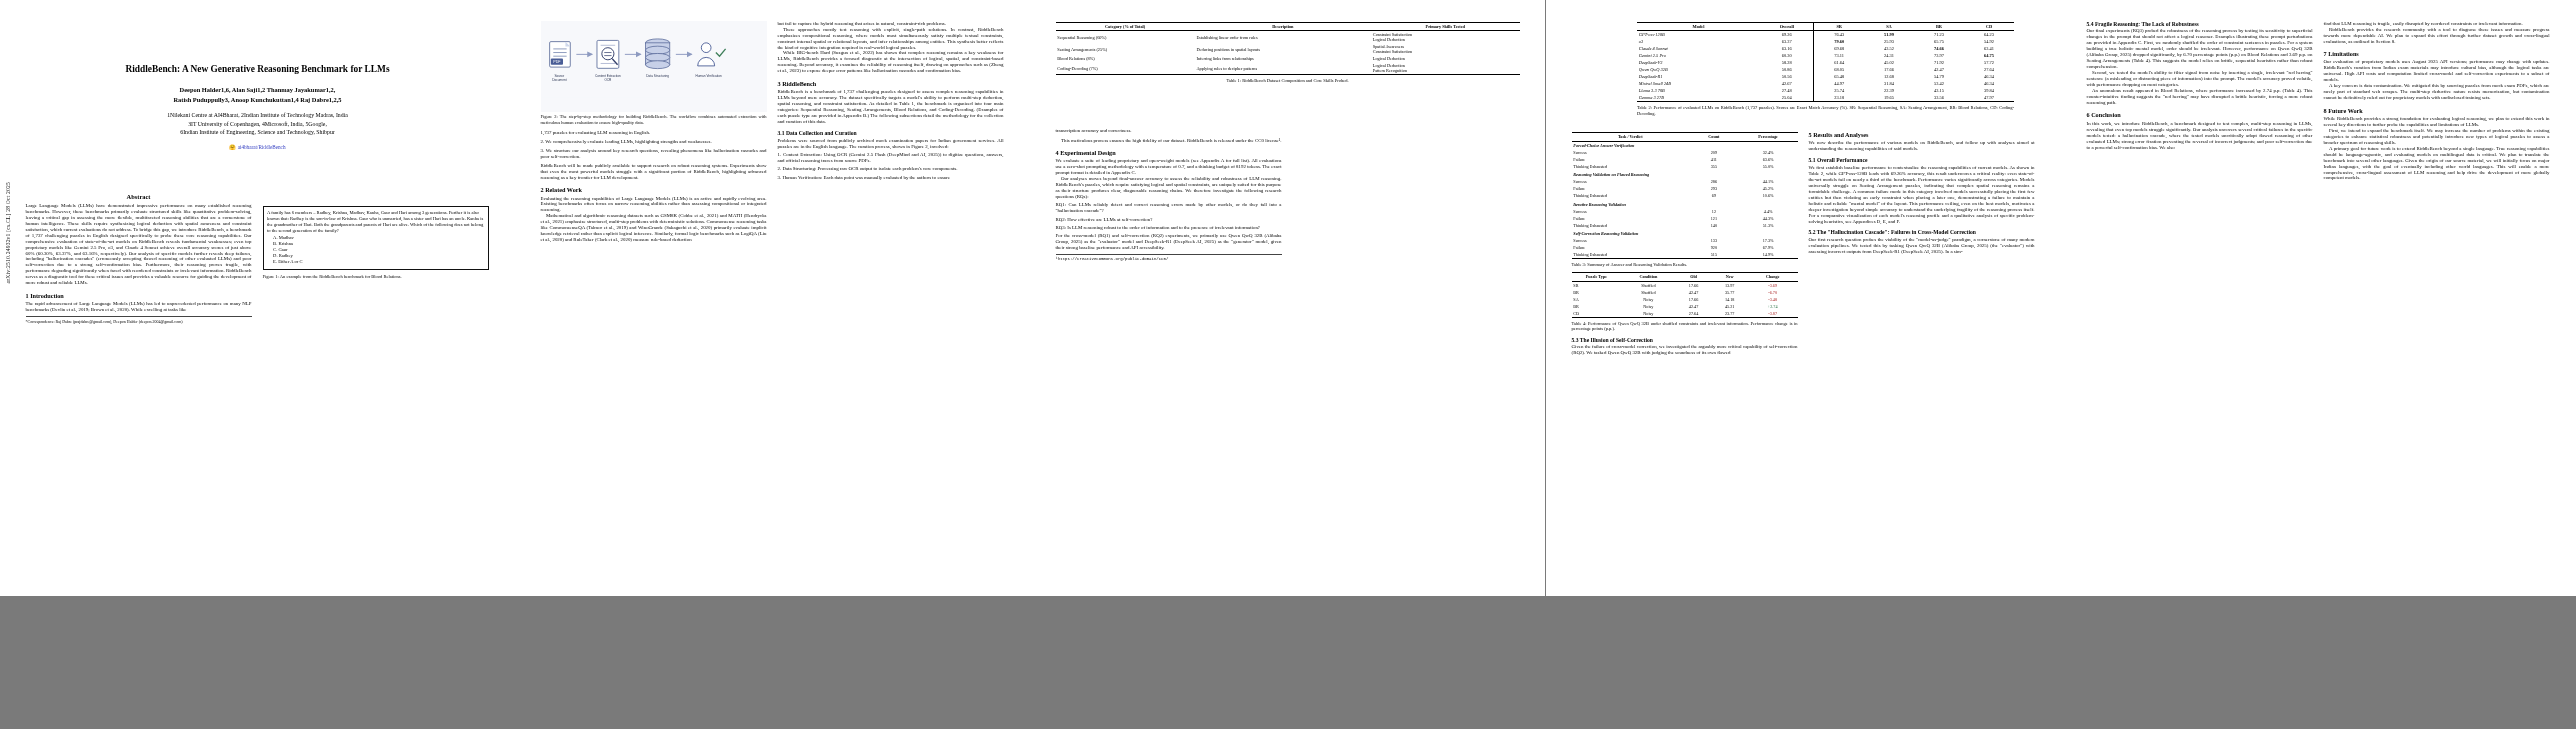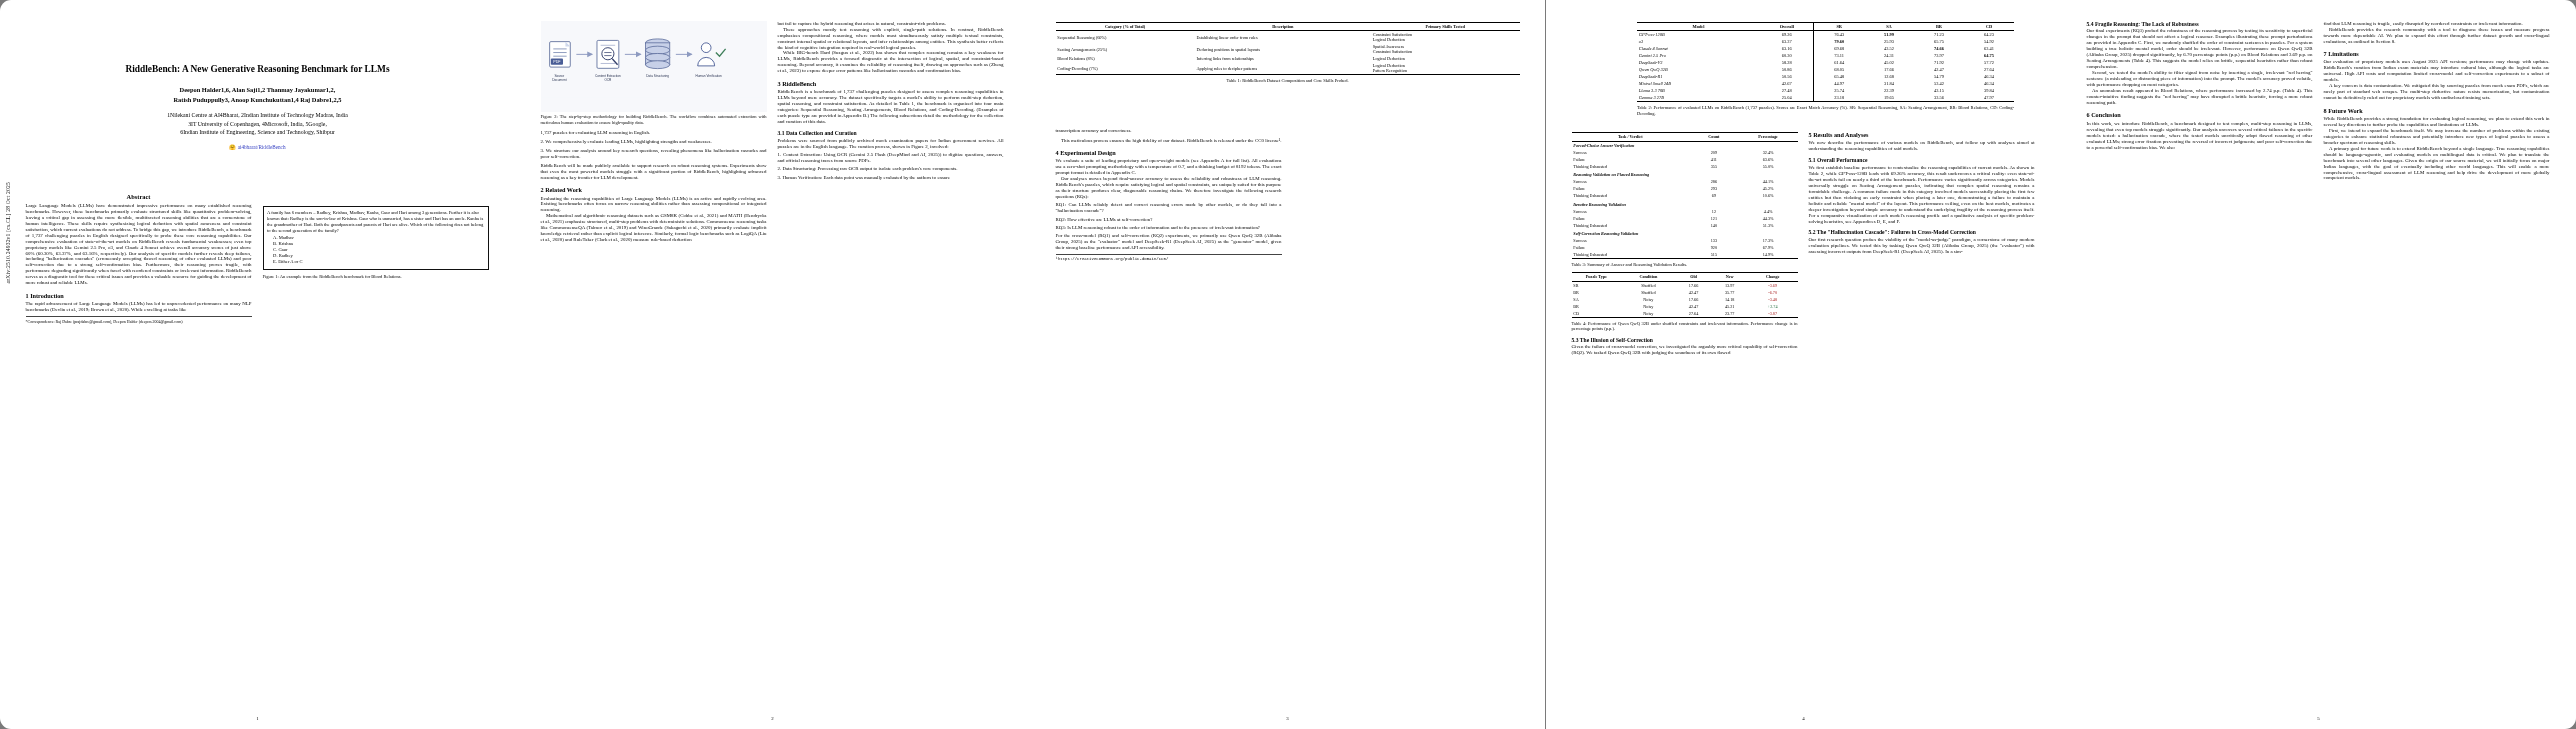--- a/index.html
+++ b/index.html
@@ -1,17 +1,17 @@
 <!DOCTYPE html>
 <html style="font-size:9.7px"><head>
 <meta charset="utf-8">
 <style>
   html,body{margin:0;padding:0;background:#7a7a7a;}
   body{font-family:"Liberation Serif",serif;}
-  .sheet{width:2576px;height:729px;position:relative;background:#7a7a7a;overflow:hidden;border-radius:11px;}
+  .sheet{width:2576px;height:596px;position:relative;background:#7a7a7a;overflow:hidden;}
   .page{position:absolute;top:0;background:#fff;height:729px;box-sizing:border-box;overflow:hidden;}
   .p1{left:0;width:515px;}
   .p2{left:515px;width:515px;}
   .p3{left:1030px;width:515px;}
   .p4{left:1546px;width:515px;}
   .p5{left:2061px;width:515px;}
 
   .arxiv-side{position:absolute;left:4.9px;top:182px;width:13.4px;font-size:5.6px;
       writing-mode:vertical-rl;transform:rotate(180deg);letter-spacing:0.2px;color:#111;
       font-family:"Liberation Serif",serif;}

